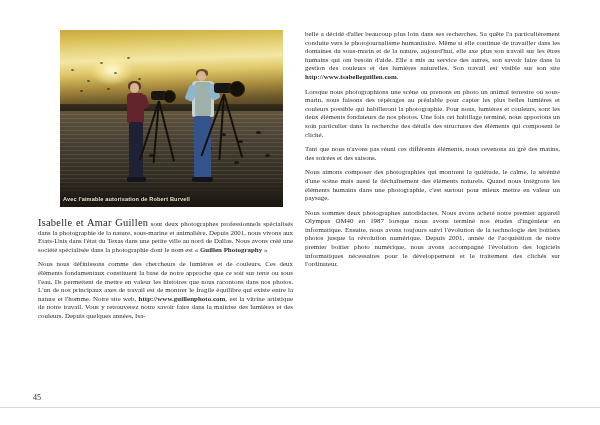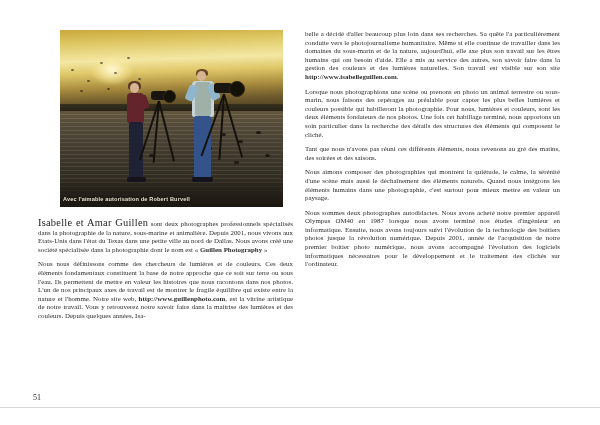--- a/index.html
+++ b/index.html
@@ -305,16 +305,16 @@
     <p>Lorsque nous photographions une scène ou prenons en photo un animal terrestre ou sous-marin, nous faisons des repérages au préalable pour capter les plus belles lumières et couleurs possible qui habilleront la photographie. Pour nous, lumières et couleurs, sont les deux éléments fondateurs de nos photos. Une fois cet habillage terminé, nous apportons un soin particulier dans la recherche des détails des structures des éléments qui composent le cliché.</p>
 
     <p>Tant que nous n'avons pas réuni ces différents éléments, nous revenons au gré des matins, des soirées et des saisons.</p>
 
     <p>Nous aimons composer des photographies qui montrent la quiétude, le calme, la sérénité d'une scène mais aussi le déchaînement des éléments naturels. Quand nous intégrons les éléments humains dans une photographie, c'est surtout pour mieux mettre en valeur un paysage.</p>
 
     <p>Nous sommes deux photographes autodidactes. Nous avons acheté notre premier appareil Olympus OM40 en 1987 lorsque nous avons terminé nos études d'ingénieur en informatique. Ensuite, nous avons toujours suivi l'évolution de la technologie des boitiers photos jusque la révolution numérique. Depuis 2001, année de l'acquisition de notre premier boitier photo numérique, nous avons accompagné l'évolution des logiciels informatiques nécessaires pour le développement et le traitement des clichés sur l'ordinateur.</p>
 
   </div>
 
-  <div class="folio">51</div>
+  <div class="folio">45</div>
   <div class="rule"></div>
 
 </div>
 
 </body></html>

